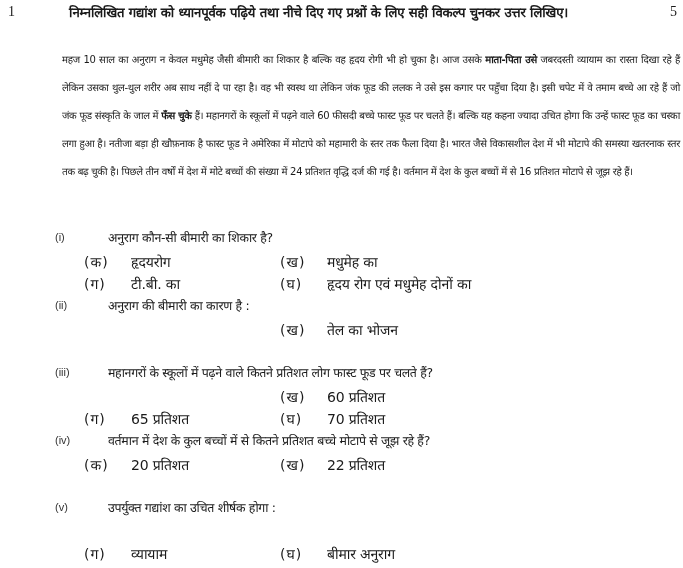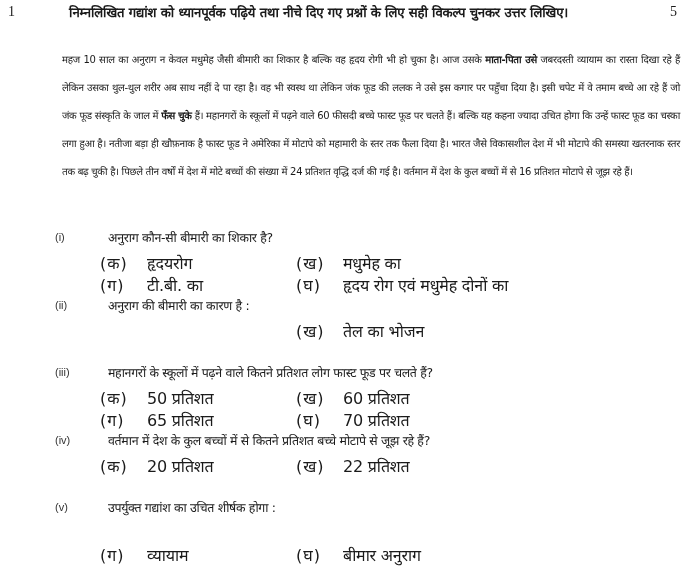--- a/index.html
+++ b/index.html
@@ -70,24 +70,24 @@
       position: absolute;
       left: 100px;
       top: 0;
       font-size: 12.4px;
       letter-spacing: -0.3px;
       white-space: nowrap;
       margin-left: 8px;
     }
     .opt-row {
       position: absolute;
-      left: 100px;
+      left: 84px;
       width: 480px;
       height: 22px;
-      font-size: 16px;
+      font-size: 14px;
     }
     .opt-row.r1 { top: 23px; }
     .opt-row.r2 { top: 45px; }
     .opt {
       position: absolute;
       top: 0;
       white-space: nowrap;
     }
     .opt.left { left: 0; }
     .opt.right { left: 180px; margin-left: 16px; }
@@ -129,21 +129,20 @@
     <span class="q-text">अनुराग की बीमारी का कारण है :</span>
     <div class="opt-row r1">
       <span class="opt right"><span class="opt-label">(ख)</span><span class="opt-text">तेल का भोजन</span></span>
     </div>
   </div>
 
   <div class="q-block">
     <span class="q-roman">(iii)</span>
     <span class="q-text">महानगरों के स्कूलों में पढ़ने वाले कितने प्रतिशत लोग फास्ट फूड पर चलते हैं?</span>
     <div class="opt-row r1">
-      <span class="opt left"><span class="opt-label">(क)</span><span class="opt-text">50 प्रतिशत</span></span>
       <span class="opt right"><span class="opt-label">(ख)</span><span class="opt-text">60 प्रतिशत</span></span>
     </div>
     <div class="opt-row r2">
       <span class="opt left"><span class="opt-label">(ग)</span><span class="opt-text">65 प्रतिशत</span></span>
       <span class="opt right"><span class="opt-label">(घ)</span><span class="opt-text">70 प्रतिशत</span></span>
     </div>
   </div>
 
   <div class="q-block">
     <span class="q-roman">(iv)</span>

